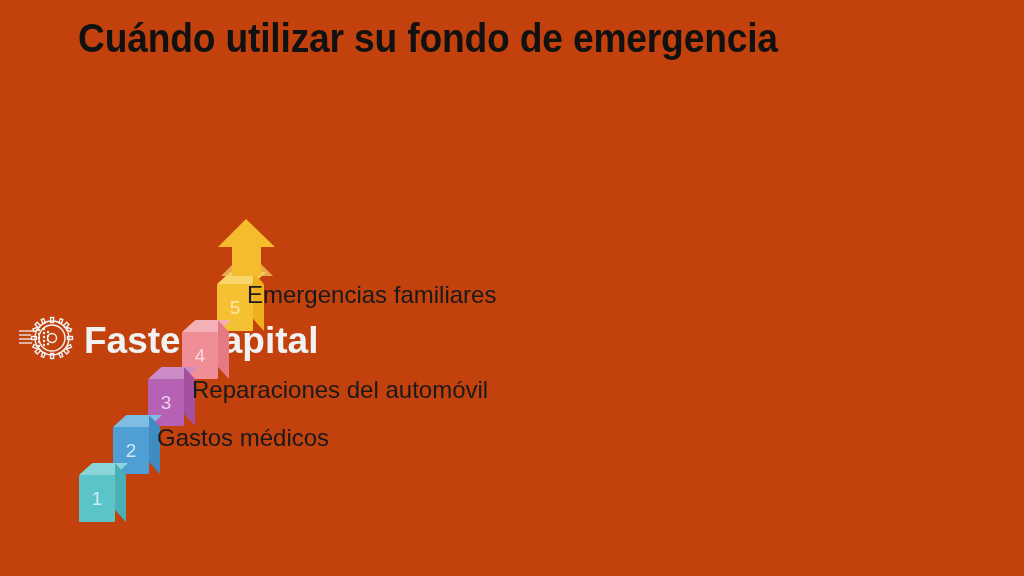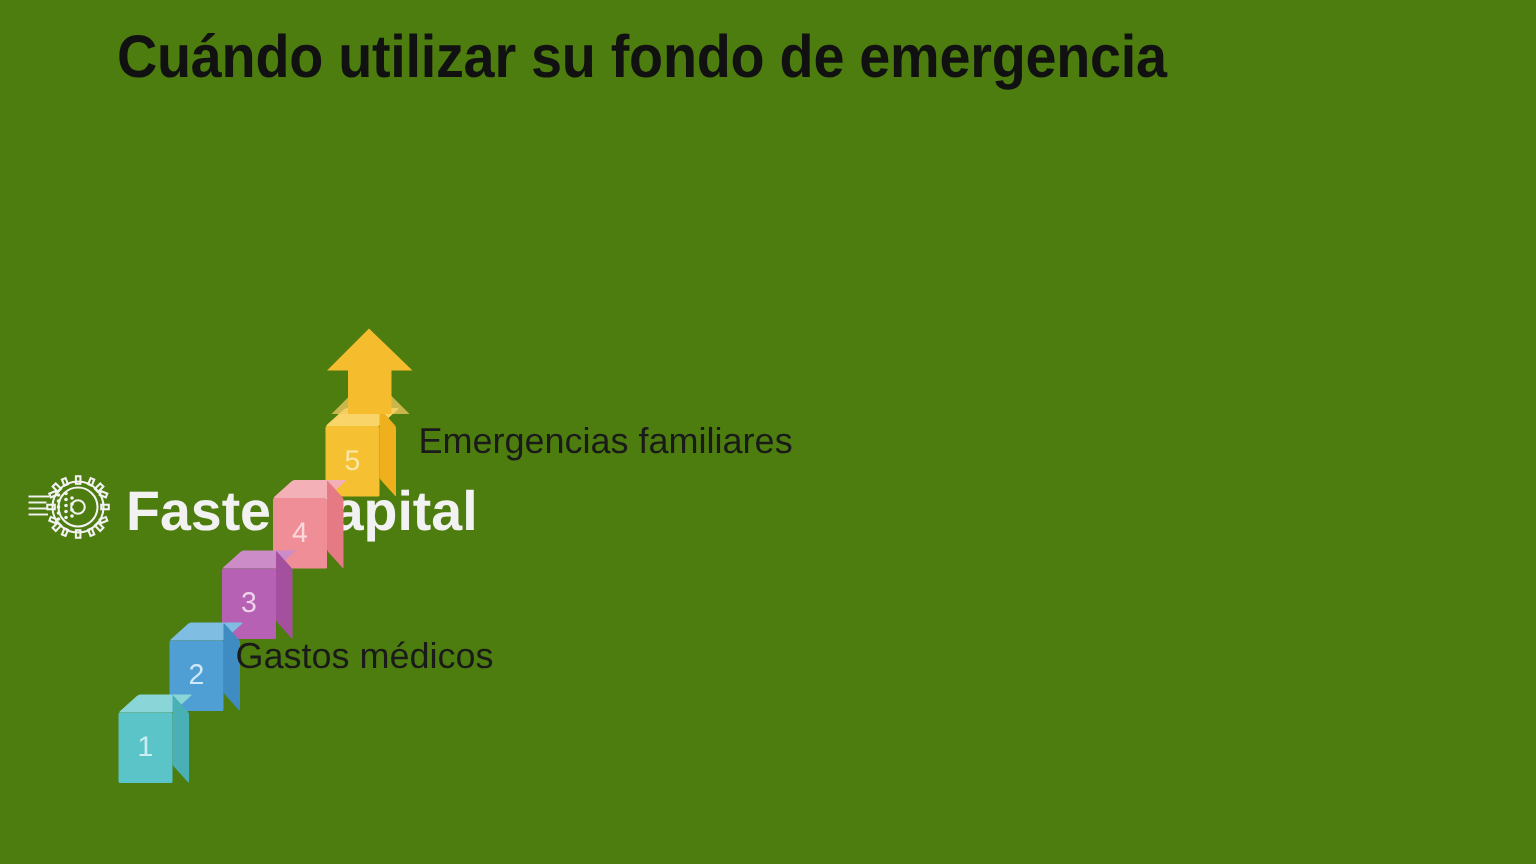--- a/index.html
+++ b/index.html
@@ -10,21 +10,21 @@
     width: 1024px;
     height: 576px;
     background: #ffffff;
     font-family: "Liberation Sans", sans-serif;
     overflow: hidden;
     position: relative;
   }
   #slide {
     position: absolute;
     inset: 0;
-    background: #4d7c0f;
+    background: #c2410c;
   }
 
   
   #title {
     position: absolute;
     left: 78px;
     top: 16px;
     font-size: 40px;
     font-weight: bold;
     color: #111111;
@@ -199,35 +199,36 @@
         <path d="M33 1 L62 29 L48 29 L48 58 L19 58 L19 29 L5 29 Z" fill="#f5bc2e" stroke="none" stroke-linejoin="round"></path>
       </svg>
     </div>
 
     <div class="step" style="left:217px; top:272px;">
       <div class="face-top" style="background:#f8d469;"></div>
       <div class="face-side" style="background:#eeb01c;"></div>
       <div class="face-front" style="background:#f5c132;"></div>
       <div class="step-num" style="color:#fbe8a8;">5</div>
     </div>
-    <div class="step-label" style="left:279px; top:281px;">Emergencias familiares</div>
+    <div class="step-label" style="left:247px; top:281px;">Emergencias familiares</div>
 
     <div class="step" style="left:182px; top:320px;">
       <div class="face-top" style="background:#f4b0b7;"></div>
       <div class="face-side" style="background:#e57a84;"></div>
       <div class="face-front" style="background:#ef8e96;"></div>
       <div class="step-num" style="color:#fbd8dc;">4</div>
     </div>
 
     <div class="step" style="left:148px; top:367px;">
       <div class="face-top" style="background:#cb8cc8;"></div>
       <div class="face-side" style="background:#a4509f;"></div>
       <div class="face-front" style="background:#b661b3;"></div>
       <div class="step-num" style="color:#eed2ec;">3</div>
     </div>
+    <div class="step-label" style="left:192px; top:376px;">Reparaciones del automóvil</div>
 
     <div class="step" style="left:113px; top:415px;">
       <div class="face-top" style="background:#7fbde2;"></div>
       <div class="face-side" style="background:#3f8cc2;"></div>
       <div class="face-front" style="background:#4f9fd4;"></div>
       <div class="step-num" style="color:#cfe8fa;">2</div>
     </div>
     <div class="step-label" style="left:157px; top:424px;">Gastos médicos</div>
 
     <div class="step" style="left:79px; top:463px;">

